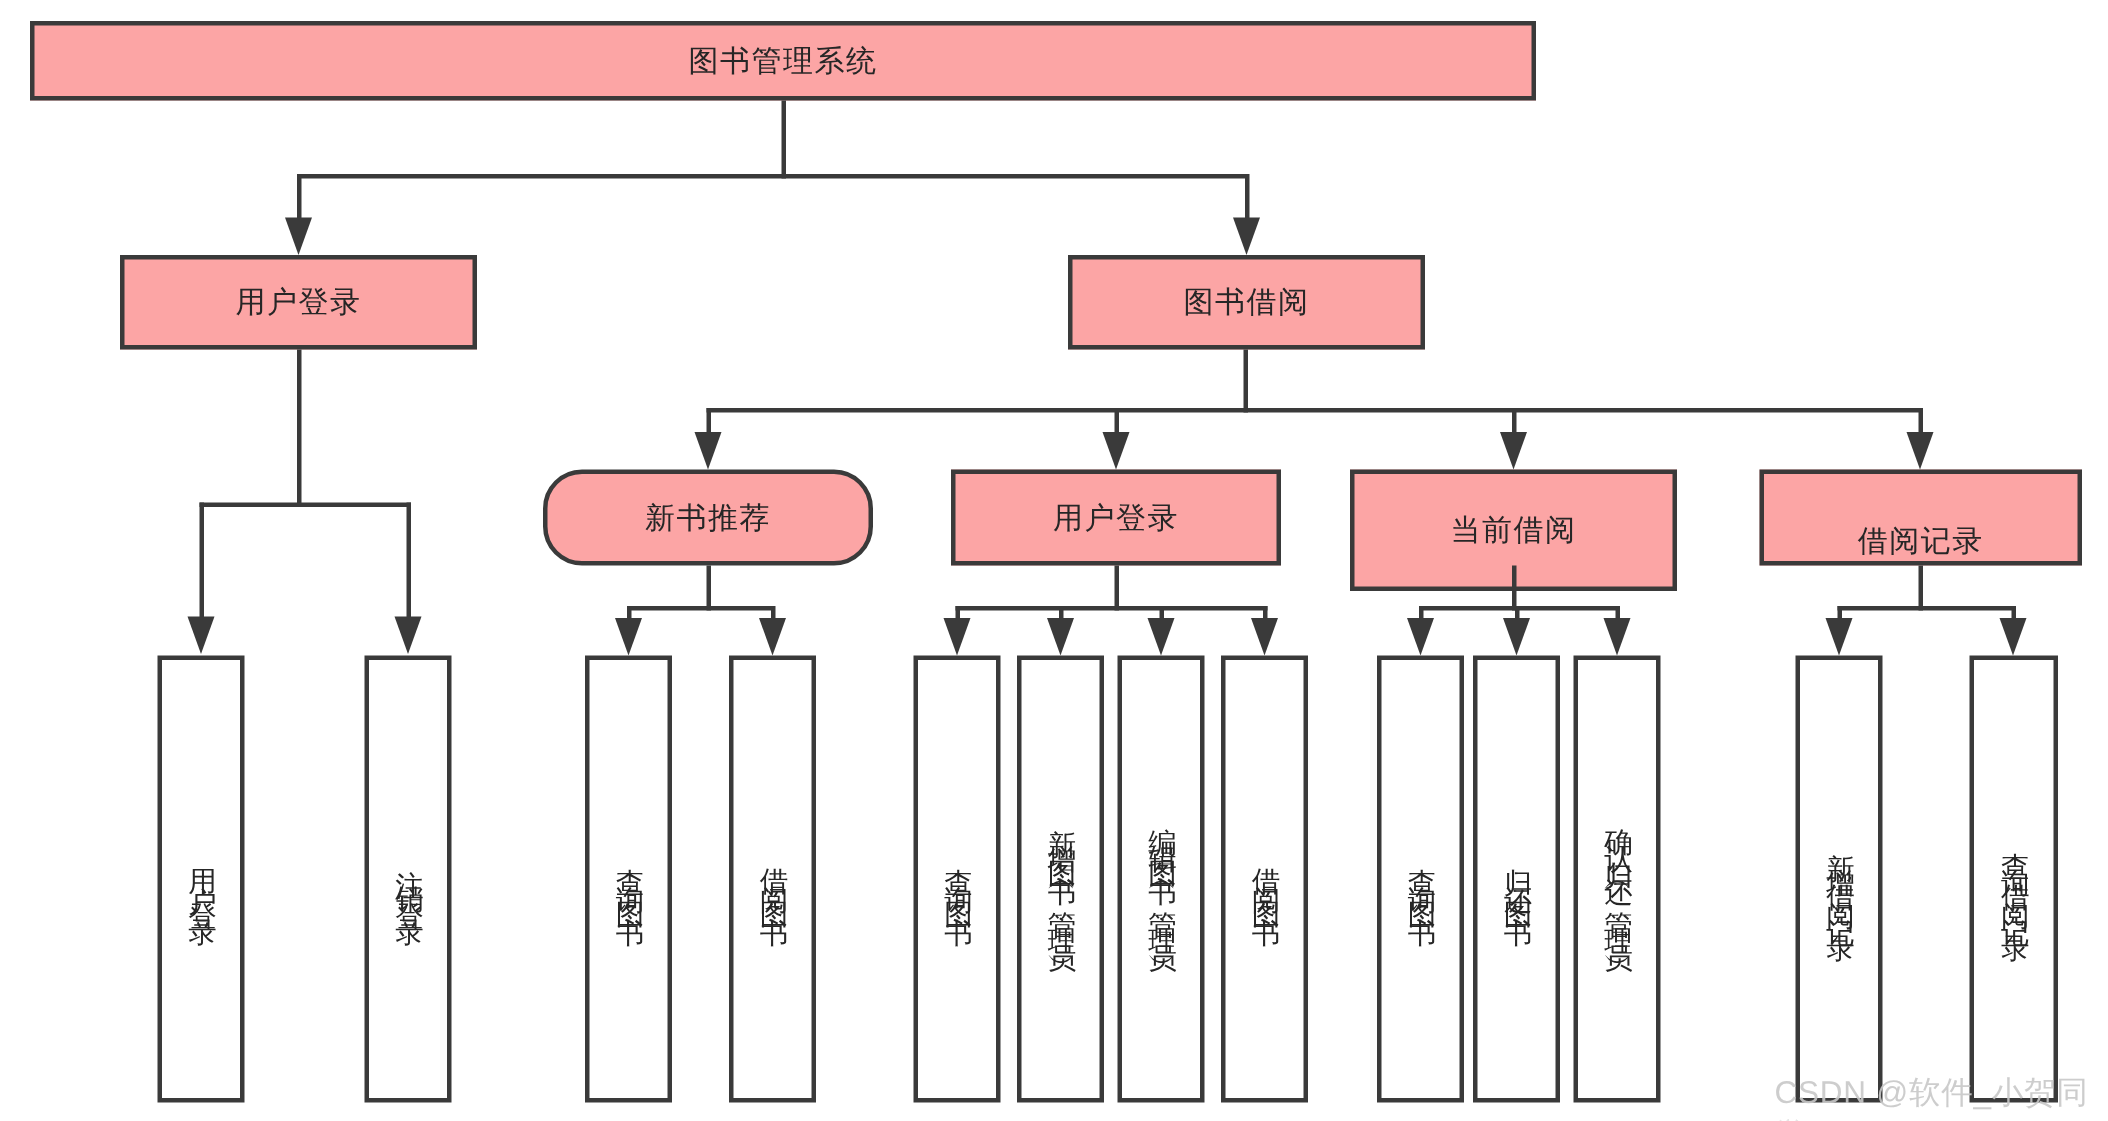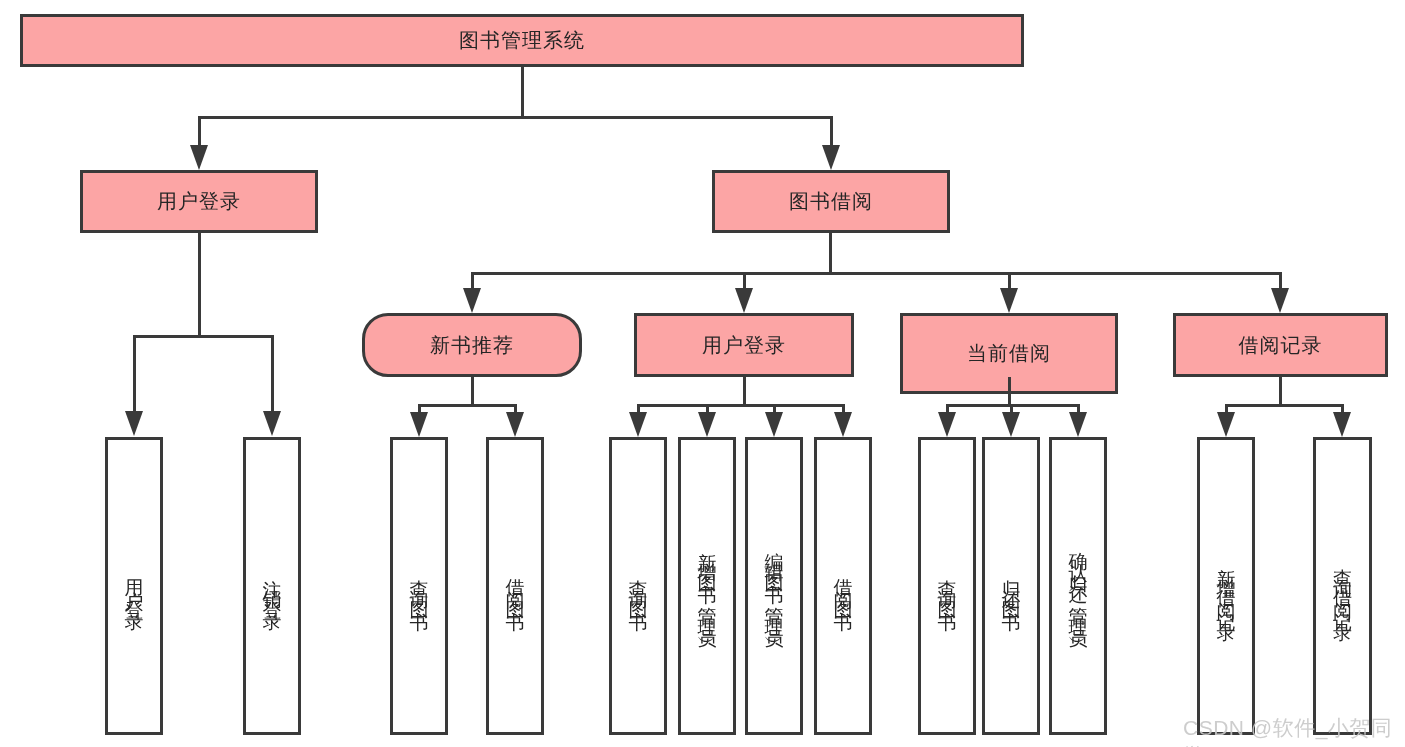--- a/index.html
+++ b/index.html
@@ -57,21 +57,21 @@
 
   <div class="hbox" style="left:362px;top:313px;width:220px;height:64px;border-radius:26px;">
     <span>新书推荐</span>
   </div>
   <div class="hbox" style="left:634px;top:313px;width:220px;height:64px;">
     <span>用户登录</span>
   </div>
   <div class="hbox" style="left:900px;top:313px;width:218px;height:81px;">
     <span>当前借阅</span>
   </div>
-  <div class="hbox" style="left:1173px;top:313px;width:215px;height:64px;">
+  <div class="hbox" style="left:1173px;top:313px;width:215px;height:64px;align-items:flex-end;">
     <span>借阅记录</span>
   </div>
 
   <div class="vbox" style="left:105px;">
     <span>用户登录</span>
   </div>
   <div class="vbox" style="left:243px;">
     <span>注销登录</span>
   </div>
 

